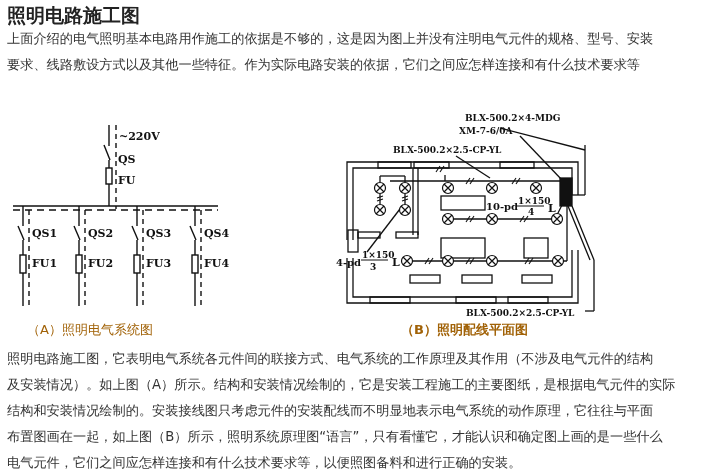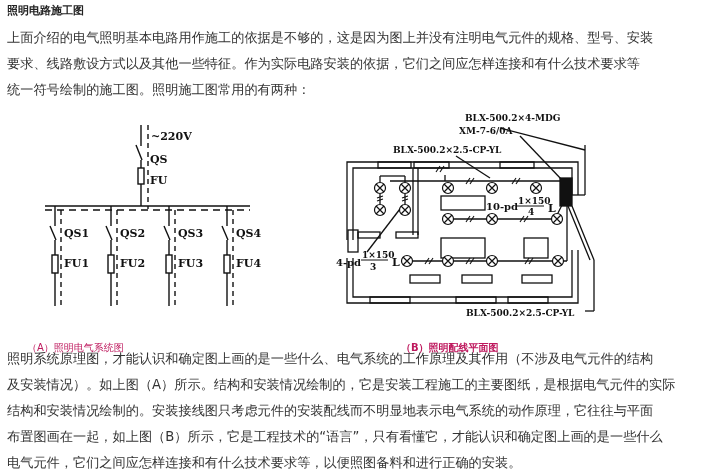--- a/index.html
+++ b/index.html
@@ -1,38 +1,37 @@
 <!DOCTYPE html>
 <html><head>
 <meta charset="utf-8">
 <style>
   html, body { margin: 0; padding: 0; background: #ffffff; }
   body { width: 707px; height: 471px; overflow: hidden; position: relative;
          font-family: "DejaVu Sans", "Liberation Sans", sans-serif; color: #333333; }
-  .title { position: absolute; left: 7px; top: 3px; font-size: 11px; font-weight: bold; color: #222; letter-spacing: 0px; }
+  .title { position: absolute; left: 7px; top: 3px; font-size: 19px; font-weight: bold; color: #222; letter-spacing: 0px; }
   .para { position: absolute; left: 7px; font-size: 13.2px; line-height: 26px; color: #333; white-space: nowrap; }
-  .p1 { top: 26px; font-family: Liberation Mono, monospace; }
+  .p1 { top: 26px; }
   .p2 { top: 346px; }
   .line { display: block; height: 26px; }
   .figure { position: absolute; }
-  .caption { position: absolute; font-size: 10px; color: #be185d; white-space: nowrap; margin-top: 20px; }
+  .caption { position: absolute; font-size: 13px; color: #a16207; white-space: nowrap; }
   svg text { font-family: "DejaVu Serif", "Liberation Serif", serif; font-weight: bold; fill: #111; }
 </style>
 </head>
 <body>
 
 <div class="title">照明电路施工图</div>
 
 <div class="para p1">
   <span class="line">上面介绍的电气照明基本电路用作施工的依据是不够的，这是因为图上并没有注明电气元件的规格、型号、安装</span>
   <span class="line">要求、线路敷设方式以及其他一些特征。作为实际电路安装的依据，它们之间应怎样连接和有什么技术要求等</span>
-  <span class="line">统一符号绘制的施工图。照明施工图常用的有两种：</span>
-</div>
-
-<div class="figure" style="left:0; top:110px; width:230px; height:220px;margin-left:32px;">
+</div>
+
+<div class="figure" style="left:0; top:110px; width:230px; height:220px;">
   <svg width="230" height="220" viewBox="0 110 230 220">
     <g stroke="#111" stroke-width="1.4" fill="none">
 
       <line x1="109" y1="125" x2="109" y2="146"></line>
       <line x1="104" y1="145" x2="110" y2="160"></line>
       <line x1="109" y1="160" x2="109" y2="168"></line>
       <rect x="106" y="168" width="6" height="16"></rect>
       <line x1="109" y1="184" x2="109" y2="206"></line>
 
       <line x1="116" y1="125" x2="116" y2="209" stroke-dasharray="5,4"></line>
@@ -235,18 +234,18 @@
     <text x="362" y="258" font-size="9">1×150</text>
     <line x1="361" y1="260" x2="388" y2="260" stroke="#111" stroke-width="1"></line>
     <text x="370" y="270" font-size="9">3</text>
     <text x="392" y="266" font-size="11">L</text>
     <text x="466" y="316" font-size="9">BLX-500.2×2.5-CP-YL</text>
   </svg>
 </div>
 <div class="caption" style="left:401px; top:321px;font-weight:bold;">（B）照明配线平面图</div>
 
 <div class="para p2">
-  <span class="line">照明系统原理图，才能认识和确定图上画的是一些什么、电气系统的工作原理及其作用（不涉及电气元件的结构</span>
+  <span class="line">照明电路施工图，它表明电气系统各元件间的联接方式、电气系统的工作原理及其作用（不涉及电气元件的结构</span>
   <span class="line">及安装情况）。如上图（A）所示。结构和安装情况绘制的，它是安装工程施工的主要图纸，是根据电气元件的实际</span>
   <span class="line">结构和安装情况绘制的。安装接线图只考虑元件的安装配线而不明显地表示电气系统的动作原理，它往往与平面</span>
-  <span class="line">布置图画在一起，如上图（B）所示，它是工程技术的“语言”，只有看懂它，才能认识和确定图上画的是一些什么</span>
+  <span class="line">布置图画在一起，如上图（B）所示，照明系统原理图“语言”，只有看懂它，才能认识和确定图上画的是一些什么</span>
   <span class="line">电气元件，它们之间应怎样连接和有什么技术要求等，以便照图备料和进行正确的安装。</span>
 </div>
 
 </body></html>

